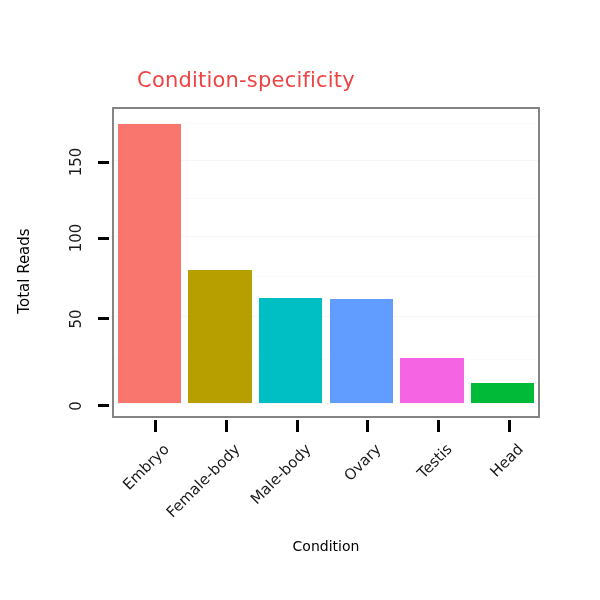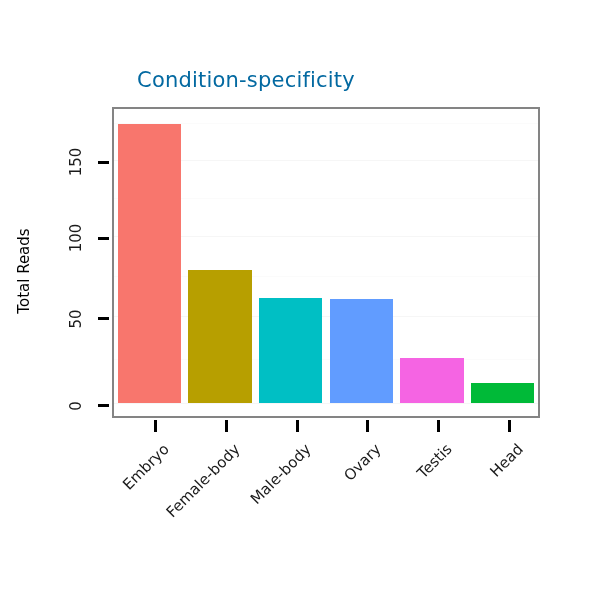--- a/index.html
+++ b/index.html
@@ -19,21 +19,21 @@
     height: 600px;
   }
   
   #chart-title {
     position: absolute;
     left: 0;
     top: 68px;
     width: 492px;
     text-align: center;
     font-size: 21px;
-    color: #0369a1;
+    color: #ef4444;
     letter-spacing: 0.2px;
   }
   
   #plot-panel {
     position: absolute;
     left: 112px;
     top: 107px;
     width: 428px;
     height: 311px;
     background: #ffffff;
@@ -178,14 +178,15 @@
   <div class="x-tick-mark" style="left:437px;"></div>
   <div class="x-tick-mark" style="left:508px;"></div>
 
   <div class="x-tick-label" style="left:-10px; width:170px;">Embryo</div>
   <div class="x-tick-label" style="left:61px; width:170px;">Female-body</div>
   <div class="x-tick-label" style="left:132px; width:170px;">Male-body</div>
   <div class="x-tick-label" style="left:202px; width:170px;">Ovary</div>
   <div class="x-tick-label" style="left:273px; width:170px;">Testis</div>
   <div class="x-tick-label" style="left:344px; width:170px;">Head</div>
 
+  <div id="x-axis-title">Condition</div>
 
 </div>
 
 </body></html>

